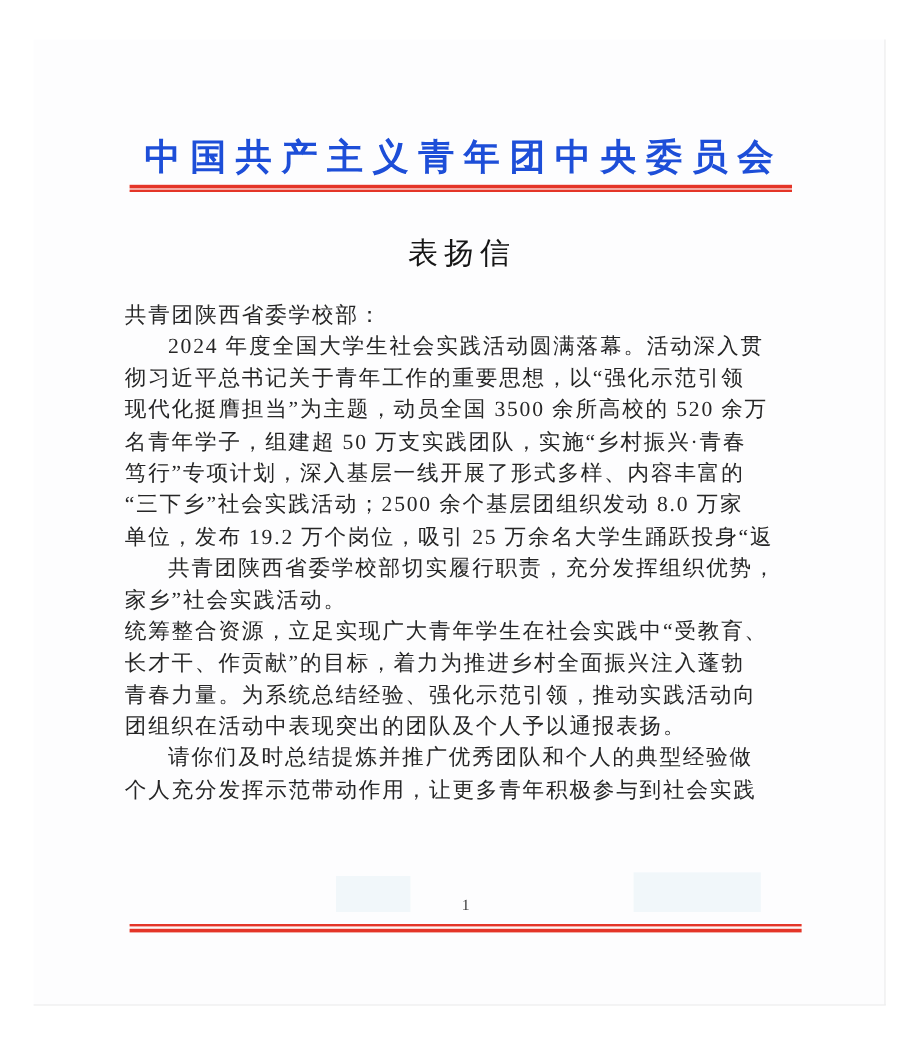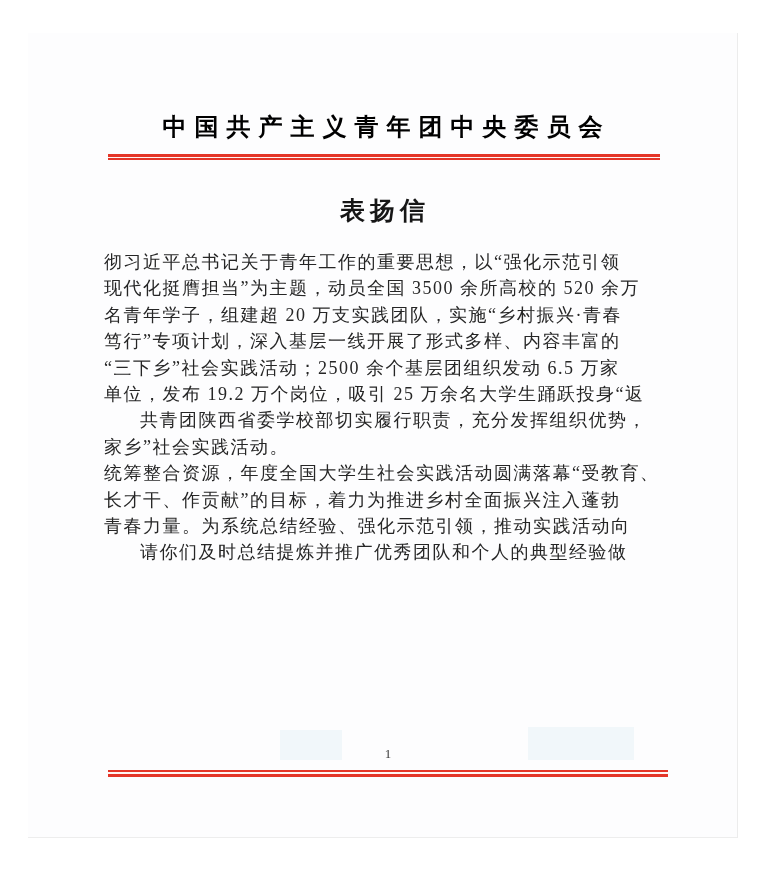--- a/index.html
+++ b/index.html
@@ -24,22 +24,22 @@
     background: #fdfdfe;
     border-right: 1px solid #ececec;
     border-bottom: 1px solid #ededed;
   }
   .org-name {
     position: absolute;
     left: 0;
     top: 78px;
     width: 100%;
     text-align: center;
-    color: #000000;
-    font-size: 24px;
+    color: #1d4ed8;
+    font-size: 30px;
     font-weight: bold;
     letter-spacing: 8px;
     white-space: nowrap;
     text-indent: 8px; 
   }
   .rule {
     position: absolute;
     left: 80px;
     width: 552px;
     background: #fff5f3;
@@ -58,21 +58,21 @@
     border-bottom: 3px solid #e43528;
   }
   .doc-title {
     position: absolute;
     left: 0;
     top: 161px;
     width: 100%;
     text-align: center;
     color: #161616;
     font-size: 25px;
-    font-weight: bold;
+    font-weight: normal;
     letter-spacing: 5px;
     text-indent: 5px;
   }
   .letter-body {
     position: absolute;
     left: 76px;
     top: 216px;
     width: 562px;
     color: #262626;
     font-size: 18px;
@@ -120,32 +120,36 @@
   <div class="page">
 
     <div class="org-name">中国共产主义青年团中央委员会</div>
 
     <div class="rule rule-top"></div>
 
     <div class="doc-title">表扬信</div>
 
     <div class="letter-body" id="letter-body">
 
+    <div class="line salutation">共青团陕西省委学校部：</div>
+        <div class="line indent">2024 年度全国大学生社会实践活动圆满落幕。活动深入贯</div>
         <div class="line">彻习近平总书记关于青年工作的重要思想，以“强化示范引领</div>
         <div class="line">现代化挺膺担当”为主题，动员全国 3500 余所高校的 520 余万</div>
-        <div class="line">名青年学子，组建超 20 万支实践团队，实施“乡村振兴·青春</div>
+        <div class="line">名青年学子，组建超 50 万支实践团队，实施“乡村振兴·青春</div>
         <div class="line">笃行”专项计划，深入基层一线开展了形式多样、内容丰富的</div>
-        <div class="line">“三下乡”社会实践活动；2500 余个基层团组织发动 6.5 万家</div>
+        <div class="line">“三下乡”社会实践活动；2500 余个基层团组织发动 8.0 万家</div>
         <div class="line">单位，发布 19.2 万个岗位，吸引 25 万余名大学生踊跃投身“返</div>
         <div class="line indent">共青团陕西省委学校部切实履行职责，充分发挥组织优势，</div>
         <div class="line">家乡”社会实践活动。</div>
-        <div class="line">统筹整合资源，年度全国大学生社会实践活动圆满落幕“受教育、</div>
+        <div class="line">统筹整合资源，立足实现广大青年学生在社会实践中“受教育、</div>
         <div class="line">长才干、作贡献”的目标，着力为推进乡村全面振兴注入蓬勃</div>
         <div class="line">青春力量。为系统总结经验、强化示范引领，推动实践活动向</div>
+        <div class="line">团组织在活动中表现突出的团队及个人予以通报表扬。</div>
         <div class="line indent">请你们及时总结提炼并推广优秀团队和个人的典型经验做</div>
+        <div class="line">个人充分发挥示范带动作用，让更多青年积极参与到社会实践</div>
       </div>
 
     <div class="artifact artifact-1"></div>
     <div class="artifact artifact-2"></div>
 
     <div class="page-number">1</div>
 
     <div class="rule rule-bottom"></div>
 
   </div>

